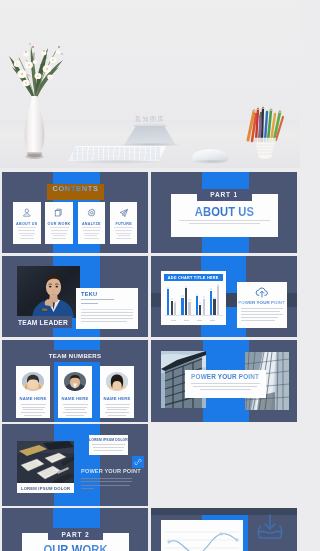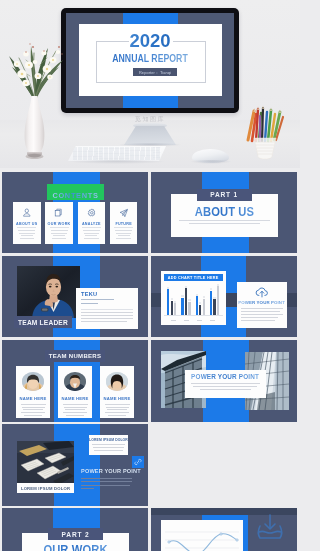--- a/index.html
+++ b/index.html
@@ -74,22 +74,22 @@
   
   .grid{position:absolute;left:2px;top:172px;width:296px;}
   .row{display:flex;margin-bottom:2.7px;}
   .slide{position:relative;width:146px;height:81.4px;background:#4b5674;overflow:hidden;
          font-size:3px;color:#fff;isolation:isolate;}
   .slide+.slide{margin-left:2.6px;}
   .vband{position:absolute;top:0;height:100%;background:#1c7ae8;}
   .hband{position:absolute;left:0;width:100%;background:#1c7ae8;}
 
   
-  .s1-title{position:absolute;left:45px;top:12px;width:57px;height:16px;background:#22c55e;
-     display:flex;align-items:flex-end;justify-content:center;}
+  .s1-title{position:absolute;left:45px;top:12px;width:57px;height:16px;background:#a16207;
+     display:flex;align-items:flex-start;justify-content:center;}
   .s1-title span{font-size:7.4px;font-weight:bold;letter-spacing:.7px;
      background:linear-gradient(90deg,#a9cdf2 0%,#3f88dd 42%,#9cc5ef 100%);
      -webkit-background-clip:text;background-clip:text;color:transparent;}
   .s1-cards{position:absolute;left:11px;top:30px;display:flex;gap:4.8px;}
   .s1-card{width:27.5px;height:42px;background:#fdfdfd;display:flex;flex-direction:column;align-items:center;
      padding-top:6px;box-sizing:border-box;}
   .s1-card .ic{width:9.6px;height:9.6px;color:#41649a;display:block;}
   .s1-card .lb{margin-top:4px;font-size:3.7px;font-weight:bold;color:#3f78c8;letter-spacing:.25px;white-space:nowrap;}
   .s1-card .dv{margin-top:1.6px;width:19px;height:.6px;background:#dee1e7;}
   .lorem{margin-top:2.4px;width:17px;}
@@ -205,31 +205,20 @@
   .s10-ic{position:absolute;left:104px;top:5px;width:30px;height:28px;color:#3f6fae;z-index:2;}
 </style>
 </head>
 <body>
 
 <div class="page">
 
   <div class="hero">
     <div class="desk"></div>
 
-    <div class="monitor">
-      <div class="screen">
-        <div class="scr-blue"></div>
-        <div class="scr-card"></div>
-        <div class="scr-box"></div>
-        <div class="scr-year-mask"></div>
-        <div class="scr-year">2020</div>
-        <div class="scr-main">ANNUAL REPORT</div>
-        <div class="scr-sub">Reporter： Tianqi</div>
-      </div>
-    </div>
     <div class="stand-cap"></div>
     <div class="stand-neck"></div>
     <div class="stand-sh"></div>
 
     <div class="kbd">
         <div class="keys"></div>
       </div>
     <div class="kbd-sh"></div>
     <div class="mouse"></div>
     <div class="mouse-sh"></div>

